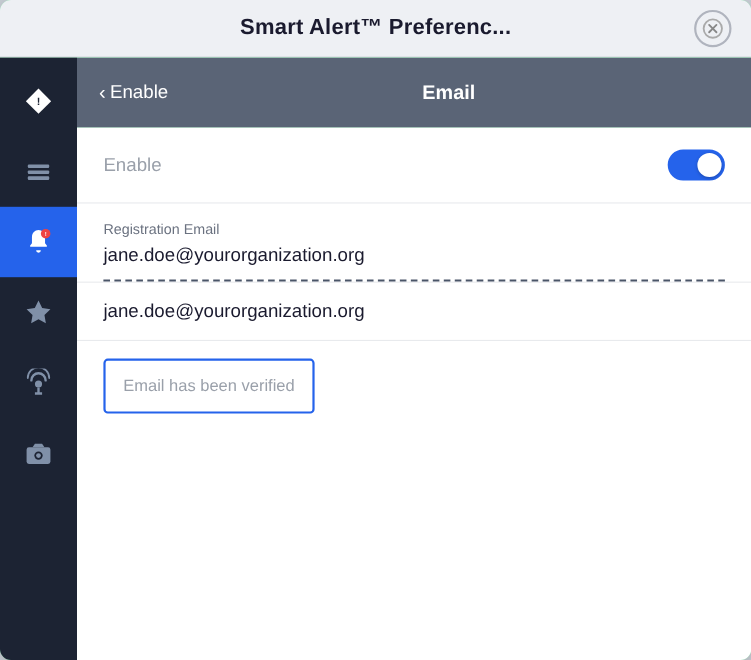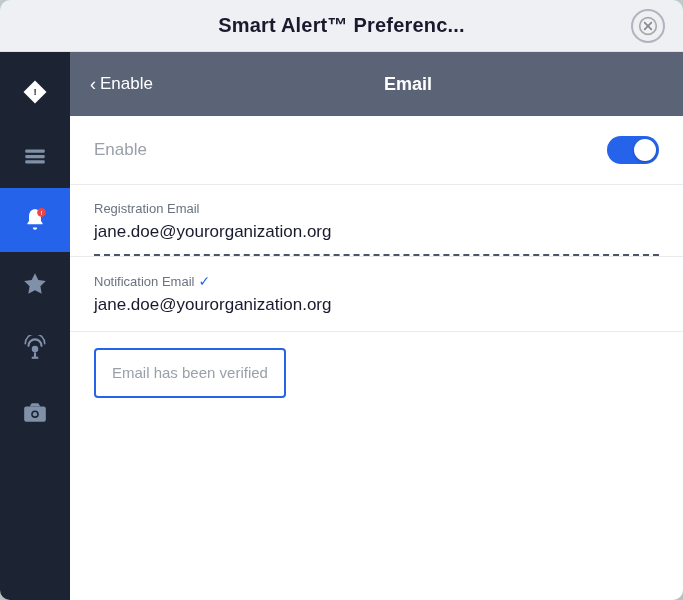--- a/index.html
+++ b/index.html
@@ -323,24 +323,20 @@
         
         <div class="field-section">
           <div class="field-label">
             <span>Registration Email</span>
           </div>
           <div class="field-value">jane.doe@yourorganization.org</div>
         </div>
 
         
         <div class="field-section">
-          <div class="field-label">
-            <span>Notification Email</span>
-            <span class="check-icon">✓</span>
-          </div>
           <div class="field-value-plain">jane.doe@yourorganization.org</div>
         </div>
 
         
         <div class="verified-box">
           <span class="verified-text">Email has been verified</span>
         </div>
 
       </div>
     </div>

